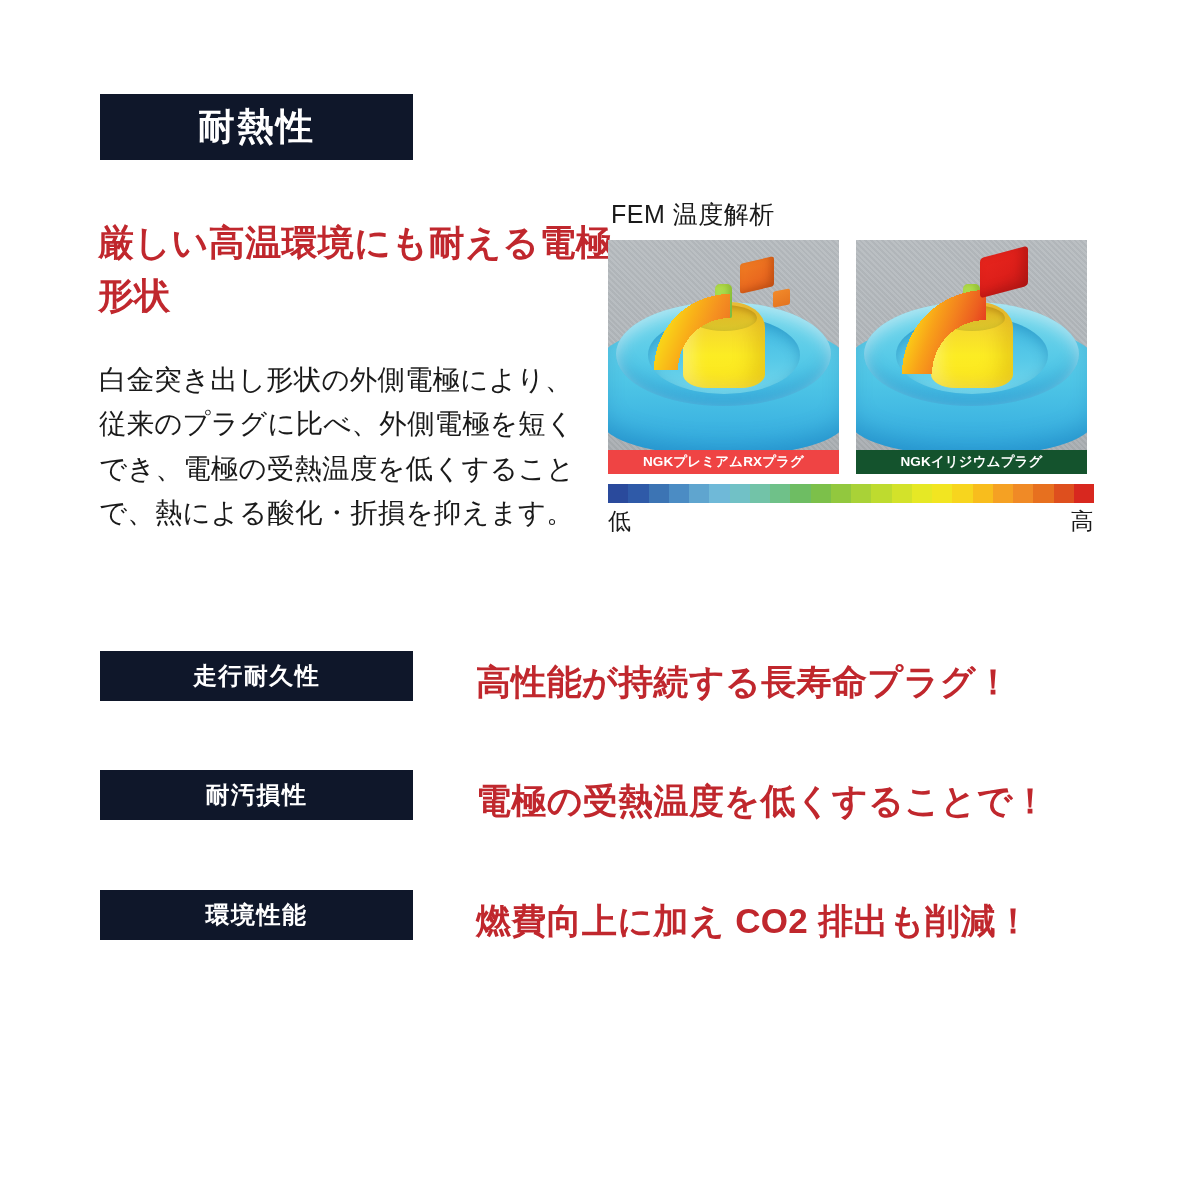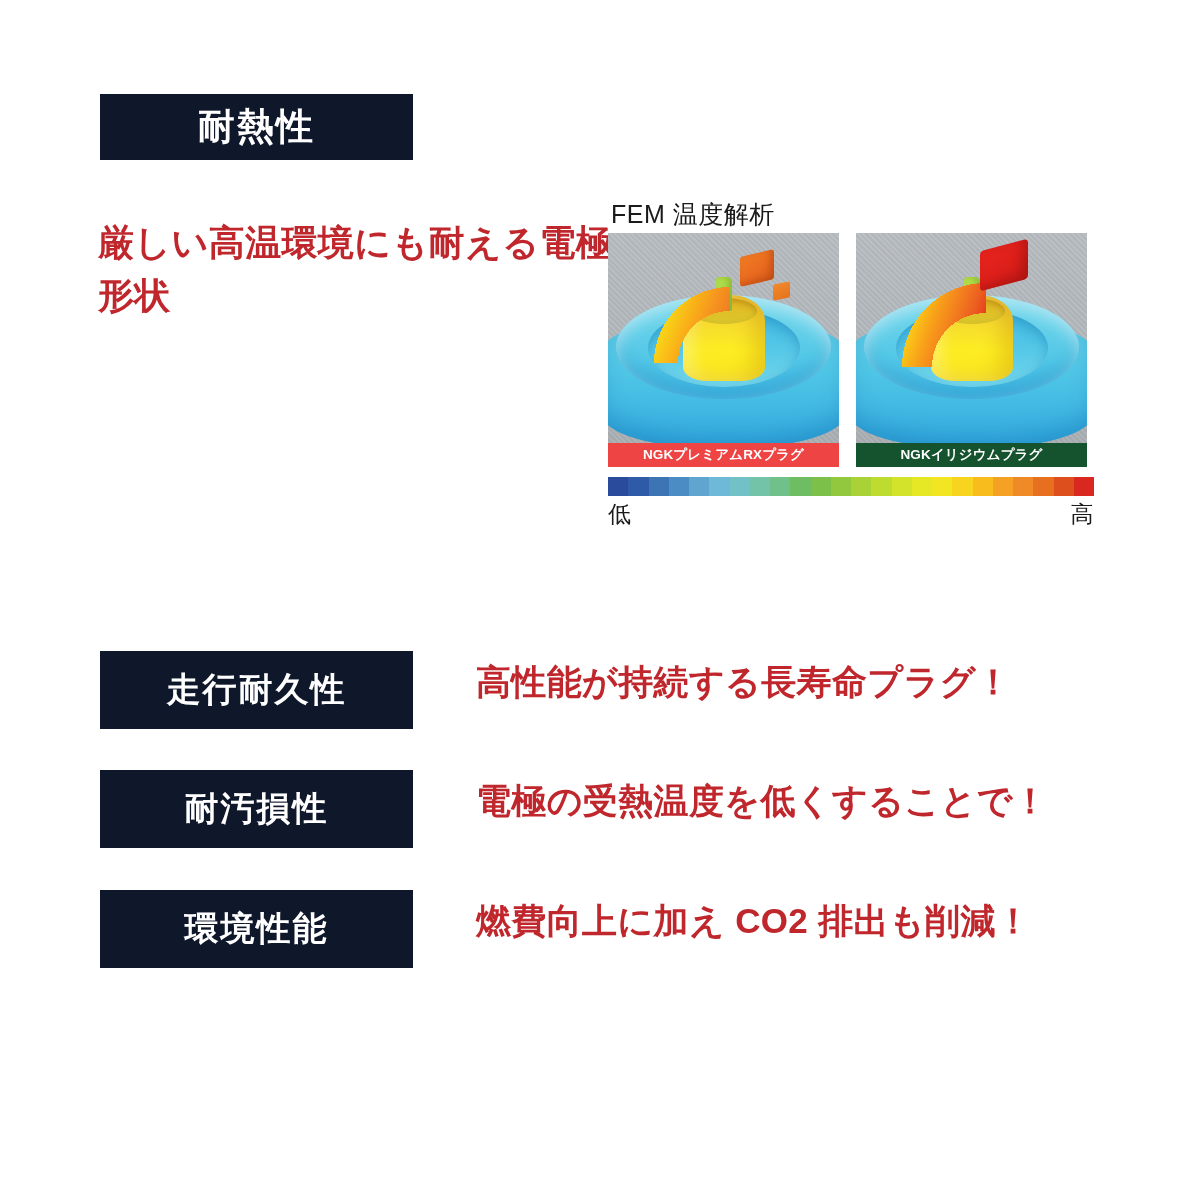--- a/index.html
+++ b/index.html
@@ -62,21 +62,21 @@
     letter-spacing: 0.005em;
   }
 
   
   #fem-block { position: absolute; left: 608px; top: 198px; width: 486px; }
 
   #fem-title {
     font-size: 25px;
     color: #1a1a1a;
     letter-spacing: 0.02em;
-    margin: 0 0 2px 3px;
+    margin: 0 0 9px 3px;
     font-weight: 400;
   }
 
   .fem-row { display: flex; gap: 17px; }
 
   .fem-panel {
     width: 231px;
     position: relative;
     background: #ffffff;
   }
@@ -226,22 +226,22 @@
   }
 
   
   .feature-row { position: absolute; left: 0; width: 1200px; height: 62px; }
   #feature-row-0 { top: 651px; }
   #feature-row-1 { top: 770px; }
   #feature-row-2 { top: 890px; }
 
   .feature-row .tag {
     left: 100px; top: 0;
-    width: 313px; height: 78px;
-    font-size: 34px;
+    width: 313px; height: 50px;
+    font-size: 24px;
   }
   .feature-row .feature-text {
     position: absolute;
     left: 430px; top: 0;
     height: 62px;
     display: flex;
     align-items: center;
     color: #c0272d;
     font-size: 35px;
     font-weight: 700;
@@ -252,20 +252,21 @@
 </style>
 </head>
 <body>
 
 <div class="page">
 
   <div class="tag" id="tag-heat">耐熱性</div>
 
   <h2 id="heading-heat">厳しい高温環境にも耐える電極形状</h2>
 
+  <p id="body-heat">白金突き出し形状の外側電極により、従来のプラグに比べ、外側電極を短くでき、電極の受熱温度を低くすることで、熱による酸化・折損を抑えます。</p>
 
   <div id="fem-block">
 
     <div id="fem-title">FEM 温度解析</div>
 
     <div class="fem-row">
 
       <div class="fem-panel">
         <div class="fem-view">
           <div class="plug-base"></div>

